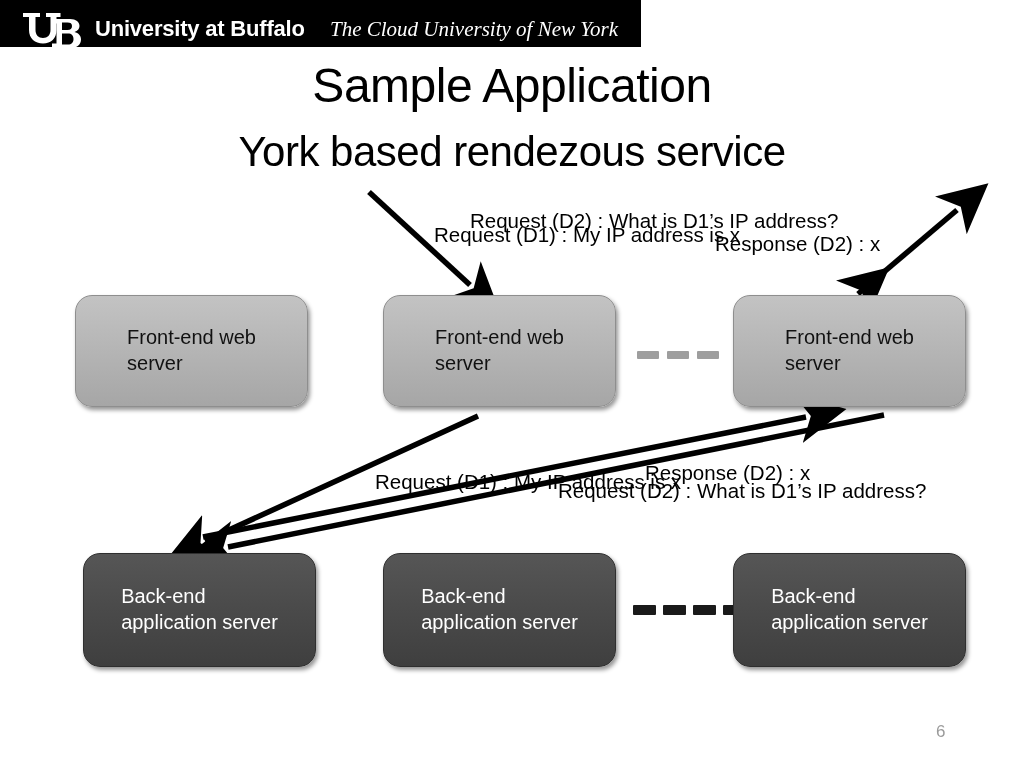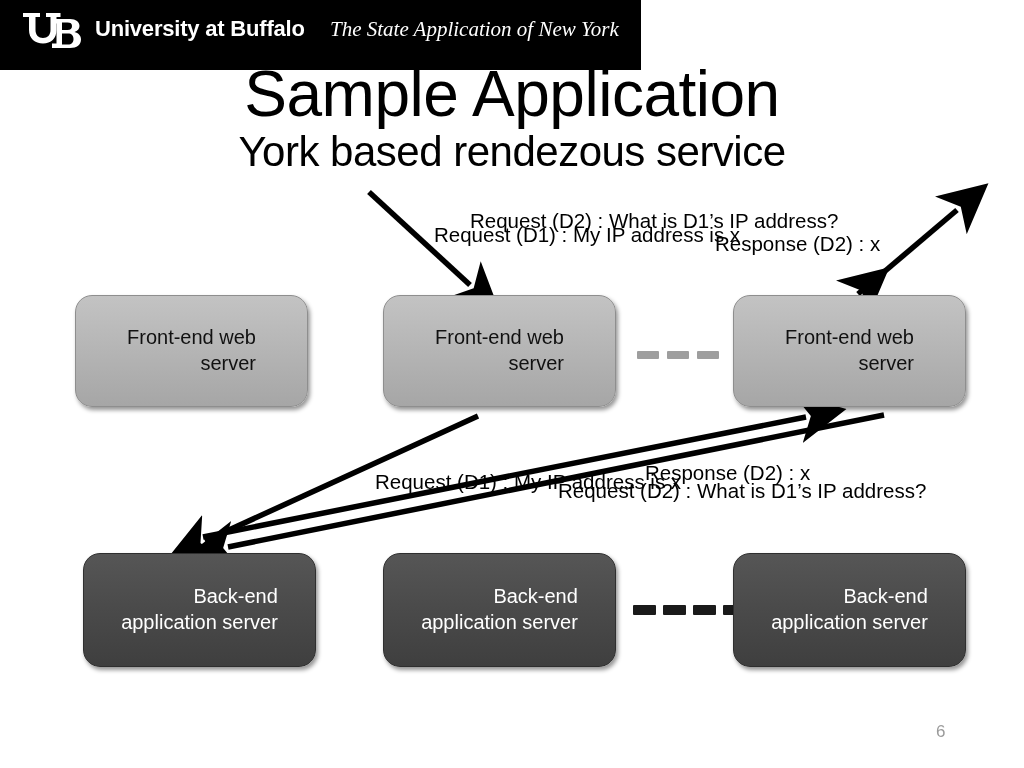--- a/index.html
+++ b/index.html
@@ -7,21 +7,21 @@
     width:1024px;height:768px;
     background:#ffffff;
     font-family:"Liberation Sans",sans-serif;
     overflow:hidden;
     position:relative;
   }
   #slide{position:absolute;left:0;top:0;width:1024px;height:768px;overflow:hidden;background:#fff;}
 
   
   .banner{
-    position:absolute;left:0;top:0;width:641px;height:70px;
+    position:absolute;left:0;top:0;width:641px;height:47px;
     background:#000;
   }
   .ub-logo{
     position:absolute;left:22px;top:9px;width:62px;height:40px;
   }
   .banner-name{
     position:absolute;left:95px;top:16px;
     color:#ffffff;
     font-family:"Liberation Sans",sans-serif;
     font-weight:bold;
@@ -36,21 +36,21 @@
     font-style:italic;
     font-size:21px;
     white-space:nowrap;
   }
 
   
   .title{
     position:absolute;left:0;top:62px;width:1024px;
     text-align:center;
     font-family:"Liberation Sans",sans-serif;
-    font-size:64px;
+    font-size:48px;
     color:#000;
     letter-spacing:-0.5px;
     line-height:1.0;
   }
   .subtitle{
     position:absolute;left:0;top:131px;width:1024px;
     text-align:center;
     font-family:"Liberation Sans",sans-serif;
     font-size:42px;
     color:#000;
@@ -59,21 +59,21 @@
   }
 
   
   .node{
     position:absolute;
     border-radius:17px;
     box-sizing:border-box;
     display:flex;
     align-items:center;
     justify-content:center;
-    text-align:right;
+    text-align:left;
     font-size:20px;
     line-height:1.28;
     box-shadow:2px 3px 4px rgba(0,0,0,0.42);
   }
   .node-front{
     background:linear-gradient(180deg,#c3c3c3 0%,#b6b6b6 45%,#a6a6a6 100%);
     border:1px solid #8e8e8e;
     color:#111;
   }
   .node-back{
@@ -119,21 +119,21 @@
     <svg class="ub-logo" viewBox="0 0 124 80">
 
       <g fill="#ffffff">
 
         <path d="M2,8 h34 v8 h-9 v26 c0,10 6,16 15,16 c9,0 15,-6 15,-16 v-26 h-9 v-8 h29 v8 h-8 v26 c0,17 -11,27 -27,27 c-16,0 -28,-10 -28,-27 v-26 h-12 z"></path>
 
         <path d="M60,20 h36 c12,0 19,6 19,14 c0,6 -4,10 -10,12 c8,2 13,7 13,15 c0,10 -8,17 -22,17 h-36 v-9 h9 v-40 h-9 z M80,27 v15 h11 c6,0 9,-3 9,-8 c0,-5 -3,-7 -9,-7 z M80,49 v22 h12 c7,0 11,-4 11,-11 c0,-7 -4,-11 -11,-11 z"></path>
       </g>
     </svg>
     <div class="banner-name">University at Buffalo</div>
-    <div class="banner-sub">The State Application of New York</div>
+    <div class="banner-sub">The Cloud University of New York</div>
   </div>
 
   <div class="title">Sample Application</div>
   <div class="subtitle">York based rendezous service</div>
 
   <svg class="arrows" viewBox="0 0 1024 768">
     <defs>
       <marker id="ah" markerWidth="9" markerHeight="9" refX="1.5" refY="4.5" orient="auto" markerUnits="strokeWidth">
         <path d="M0,0 L9,4.5 L0,9 L2.4,4.5 z" fill="#000"></path>
       </marker>

